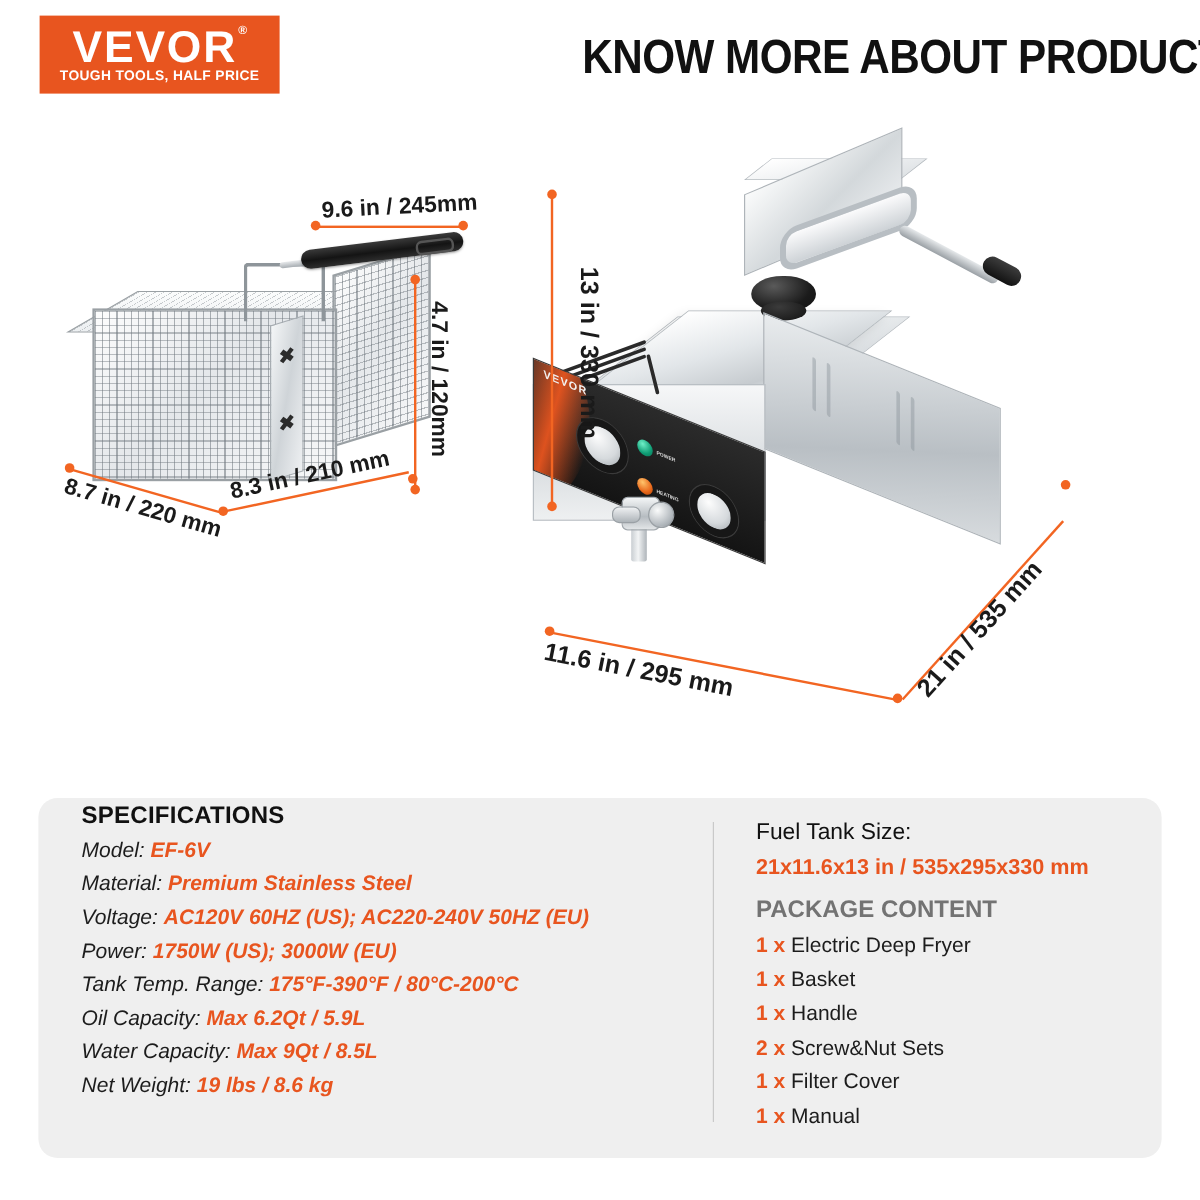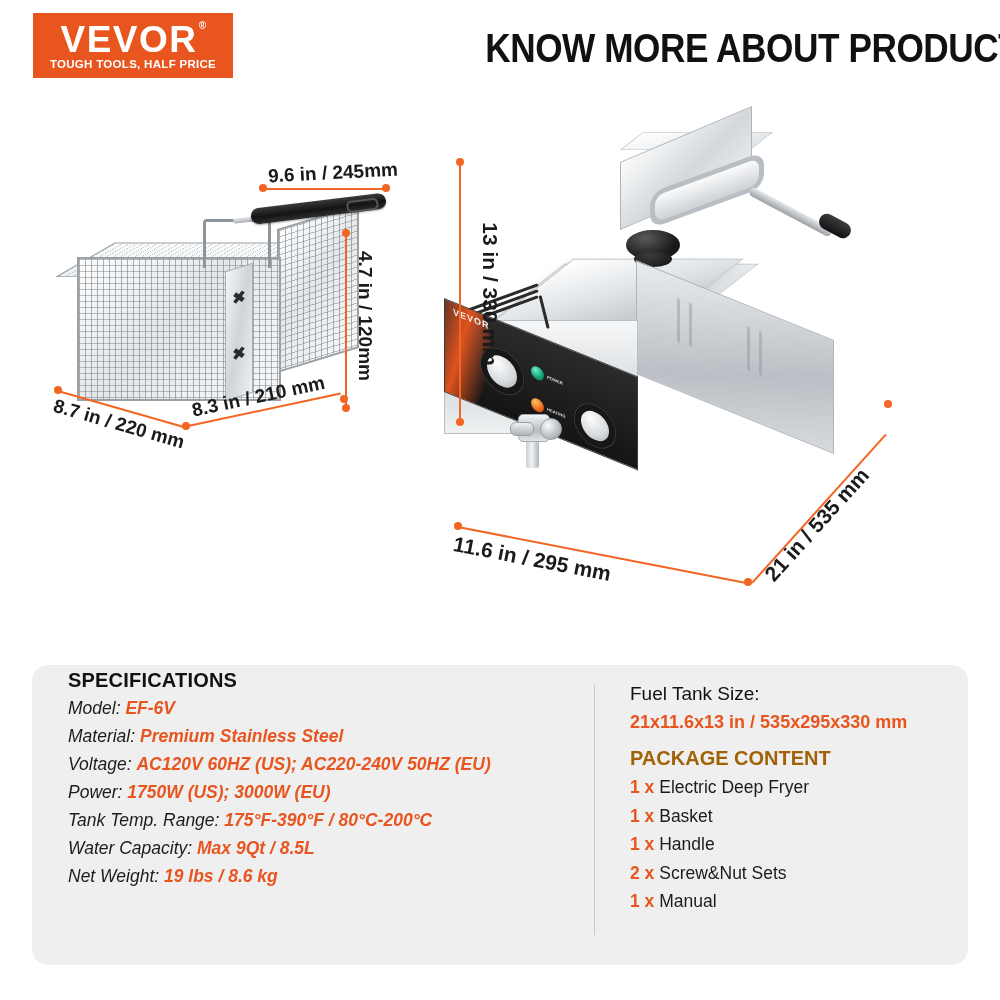--- a/index.html
+++ b/index.html
@@ -218,21 +218,21 @@
   #spec-left{position:absolute;left:36px;top:4px;width:512px;}
   #spec-right{position:absolute;left:598px;top:18px;width:320px;}
   .sec-title{
     font-size:20px;font-weight:bold;color:#111;margin:0 0 8px 0;letter-spacing:0.2px;
   }
   .spec-row{font-size:17.5px;color:#1c1c1c;line-height:1.0;margin:0 0 10.5px 0;white-space:nowrap;font-style:italic;}
   .spec-row .k{font-weight:normal;}
   .spec-row .v{color:#E8551F;font-weight:bold;}
   #fuel-title{font-size:19px;color:#111;margin:0 0 7px 0;}
   #fuel-val{font-size:18px;color:#E8551F;font-weight:bold;margin:0 0 14px 0;white-space:nowrap;}
-  #pkg-title{font-size:20px;font-weight:bold;color:#a16207;margin:0 0 9px 0;}
+  #pkg-title{font-size:20px;font-weight:bold;color:#737373;margin:0 0 9px 0;}
   .pkg-row{font-size:17.5px;color:#1c1c1c;line-height:1.0;margin:0 0 11px 0;}
   .pkg-row .q{color:#E8551F;font-weight:bold;}
 </style>
 </head>
 <body>
 
 <div id="page">
 
   <div id="header">
     <div id="logo-box">
@@ -342,32 +342,34 @@
     <div id="spec-divider"></div>
 
     <div id="spec-left">
       <div class="sec-title">SPECIFICATIONS</div>
       <div id="spec-rows">
           <div class="spec-row"><span class="k">Model: </span><span class="v">EF-6V</span></div>
           <div class="spec-row"><span class="k">Material: </span><span class="v">Premium Stainless Steel</span></div>
           <div class="spec-row"><span class="k">Voltage: </span><span class="v">AC120V 60HZ (US); AC220-240V 50HZ (EU)</span></div>
           <div class="spec-row"><span class="k">Power: </span><span class="v">1750W (US); 3000W (EU)</span></div>
           <div class="spec-row"><span class="k">Tank Temp. Range: </span><span class="v">175°F-390°F / 80°C-200°C</span></div>
+          <div class="spec-row"><span class="k">Oil Capacity: </span><span class="v">Max 6.2Qt / 5.9L</span></div>
           <div class="spec-row"><span class="k">Water Capacity: </span><span class="v">Max 9Qt / 8.5L</span></div>
           <div class="spec-row"><span class="k">Net Weight: </span><span class="v">19 lbs / 8.6 kg</span></div>
         </div>
     </div>
 
     <div id="spec-right">
       <div id="fuel-title">Fuel Tank Size:</div>
       <div id="fuel-val">21x11.6x13 in / 535x295x330 mm</div>
       <div id="pkg-title">PACKAGE CONTENT</div>
       <div id="pkg-rows">
           <div class="pkg-row"><span class="q">1 x </span><span>Electric Deep Fryer</span></div>
           <div class="pkg-row"><span class="q">1 x </span><span>Basket</span></div>
           <div class="pkg-row"><span class="q">1 x </span><span>Handle</span></div>
           <div class="pkg-row"><span class="q">2 x </span><span>Screw&amp;Nut Sets</span></div>
+          <div class="pkg-row"><span class="q">1 x </span><span>Filter Cover</span></div>
           <div class="pkg-row"><span class="q">1 x </span><span>Manual</span></div>
         </div>
     </div>
   </div>
 
 </div>
 
 </body></html>

